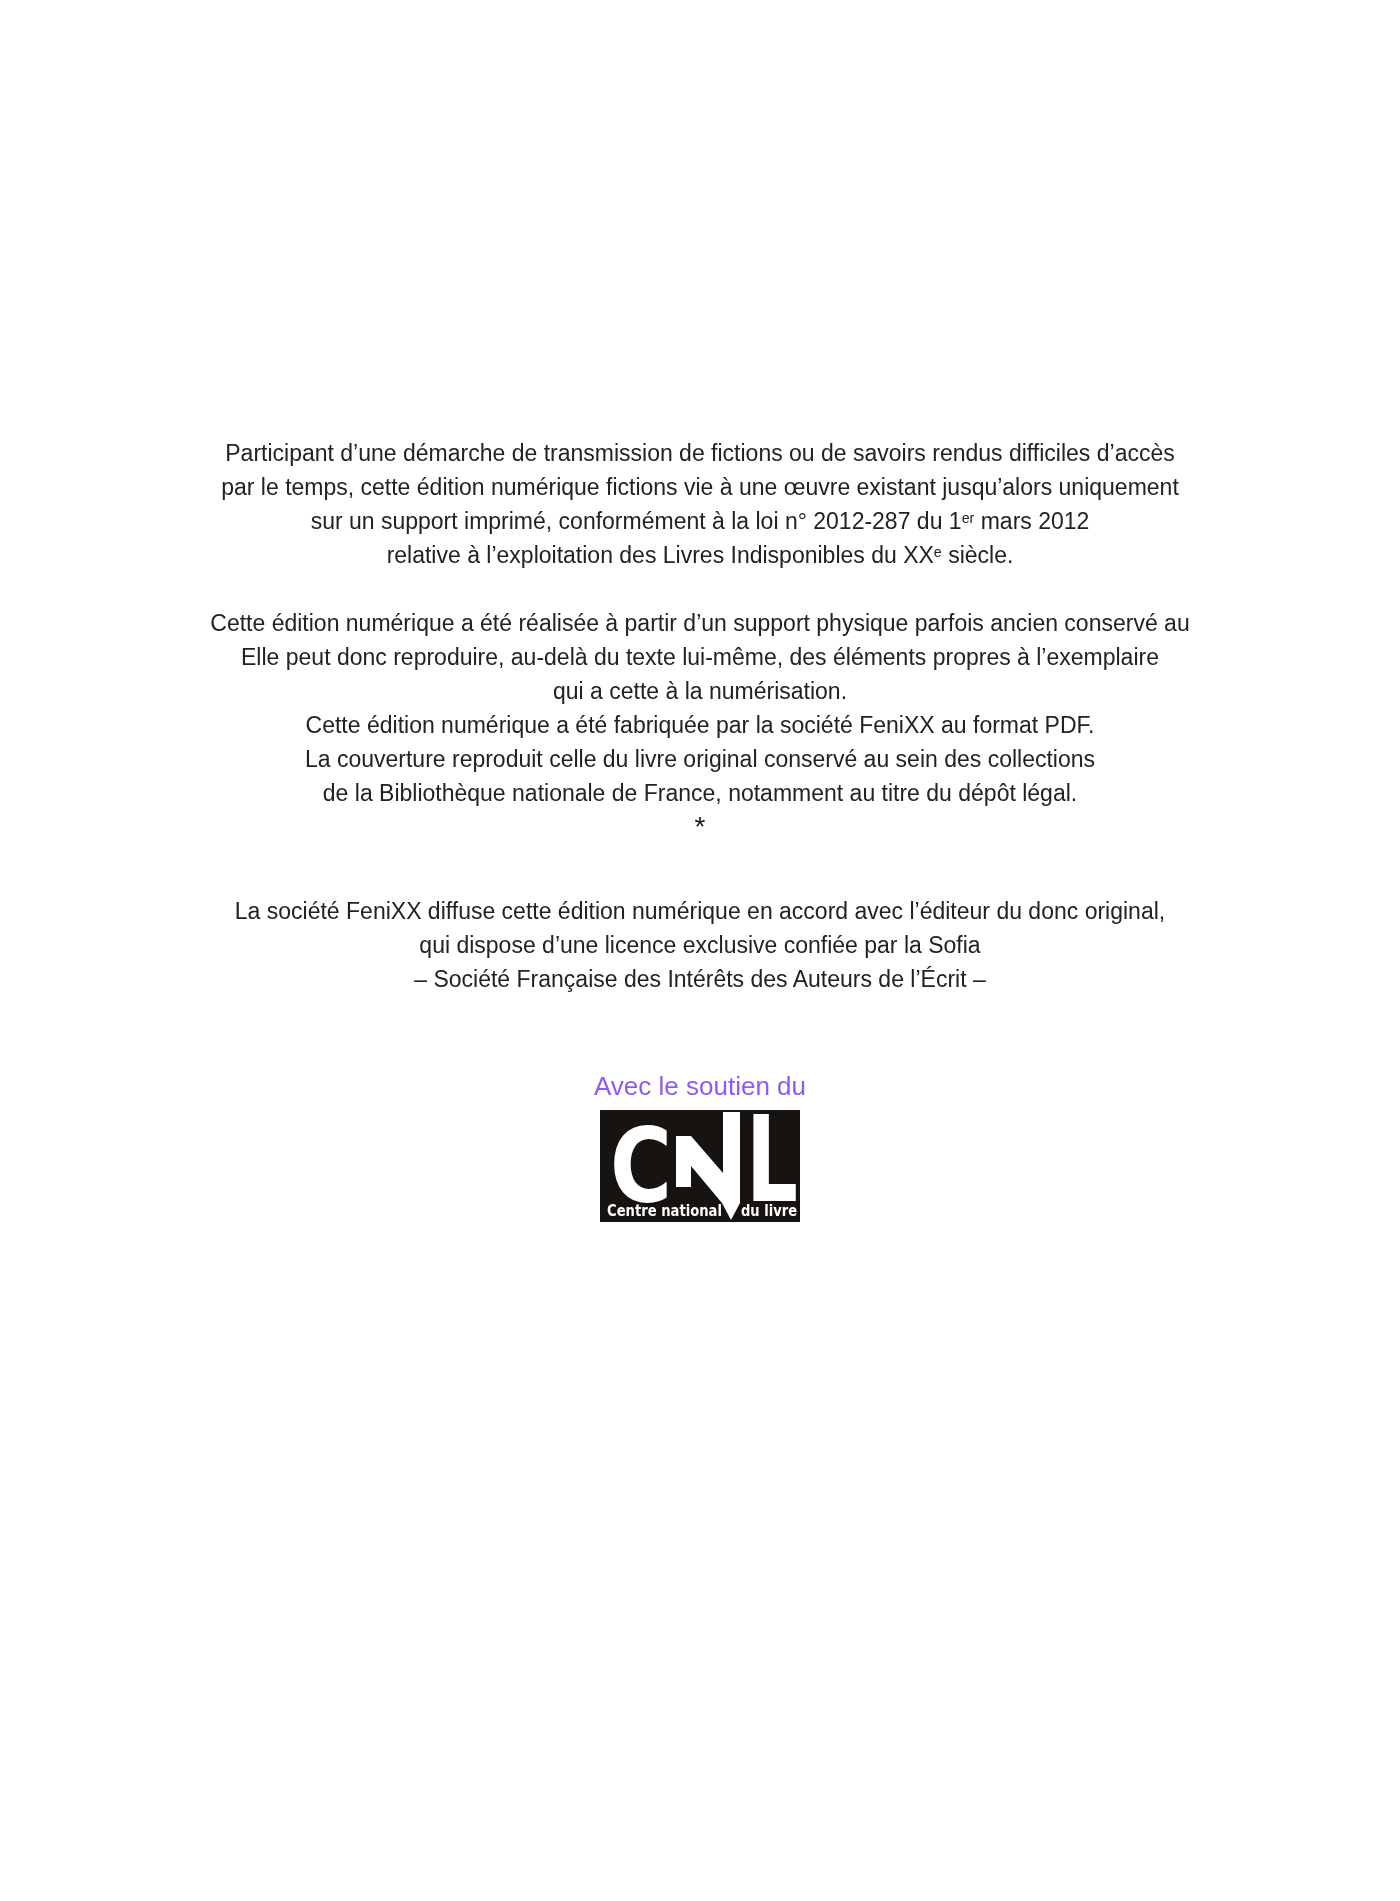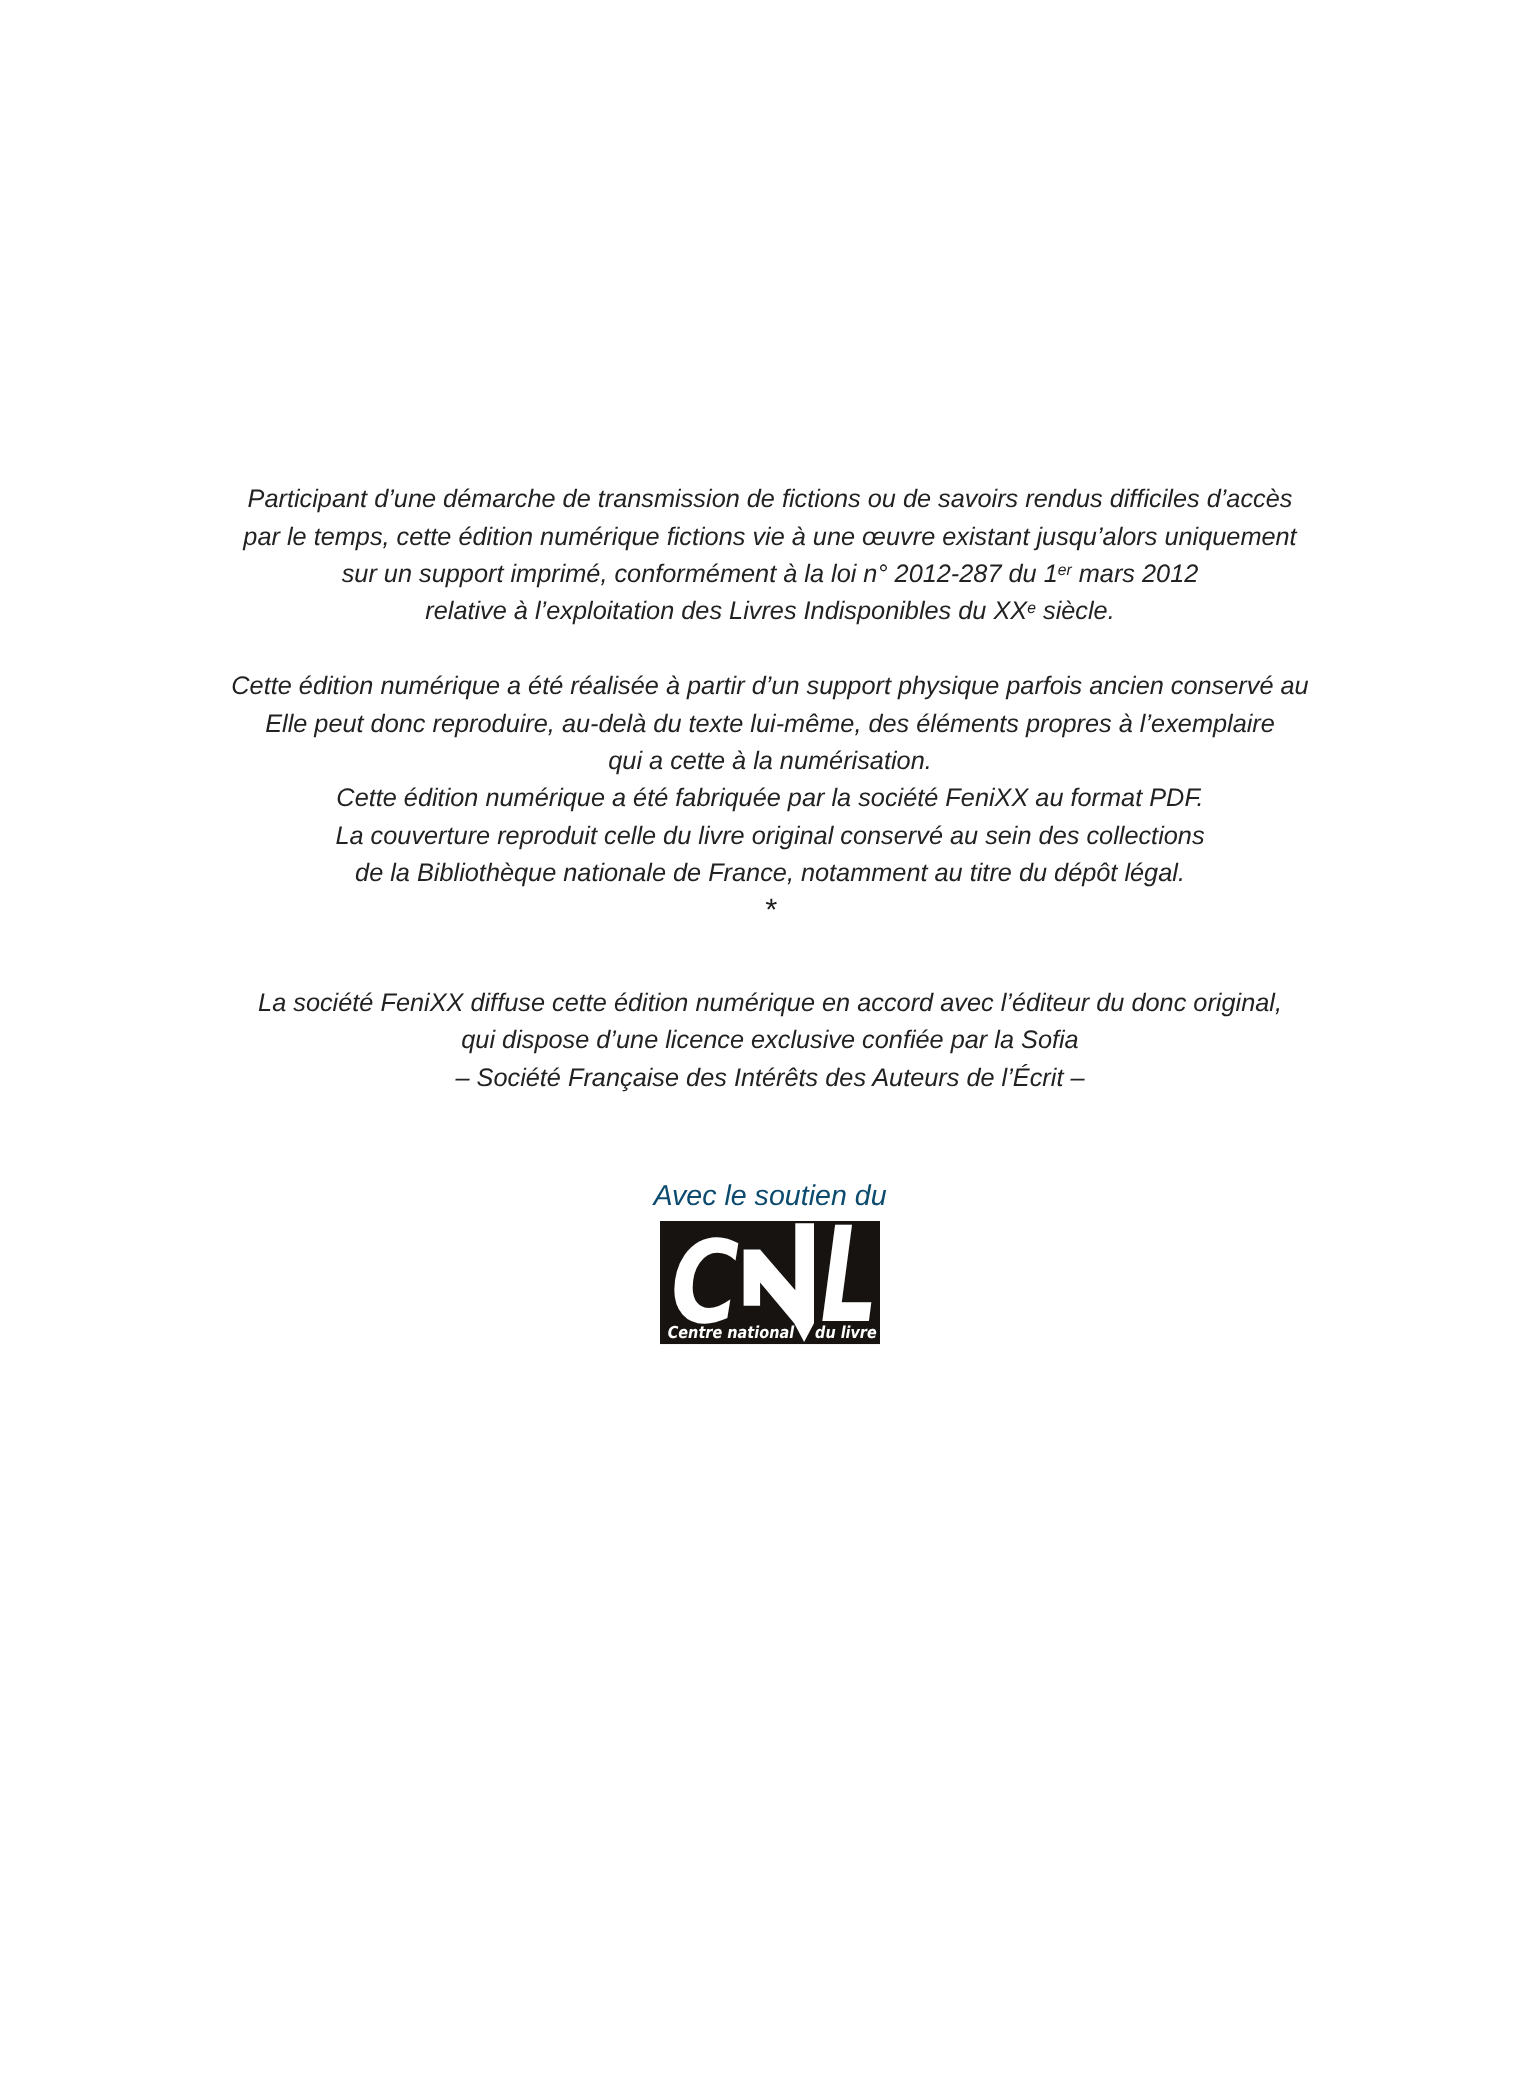--- a/index.html
+++ b/index.html
@@ -7,21 +7,20 @@
     padding: 0;
     background: #ffffff;
   }
   .page {
     position: relative;
     width: 1400px;
     height: 1701px;
     background: #ffffff;
     font-family: "Liberation Sans", "DejaVu Sans", sans-serif;
     color: #222222;
-    font-style: italic;
   }
   .text-block {
     padding-top: 436px;
     text-align: center;
     font-size: 23px;
     line-height: 34px;
   }
   .text-block > div { margin: 0 auto; max-width: 1220px; }
   .text-block > div + div { }
   .text-block > div:nth-child(2) { margin-top: 34px; }
@@ -37,21 +36,21 @@
     line-height: 0;
     vertical-align: baseline;
     position: relative;
     top: -0.42em;
   }
   .support {
     margin-top: 75px;
     text-align: center;
     font-size: 26px;
     line-height: 30px;
-    color: #0c4a6e;
+    color: #8b5cf6;
   }
   .logo-wrap {
     margin-top: 9px;
     display: flex;
     justify-content: center;
   }
   .cnl-letter {
     font-family: "DejaVu Sans", sans-serif;
     font-weight: bold;
     fill: #ffffff;

